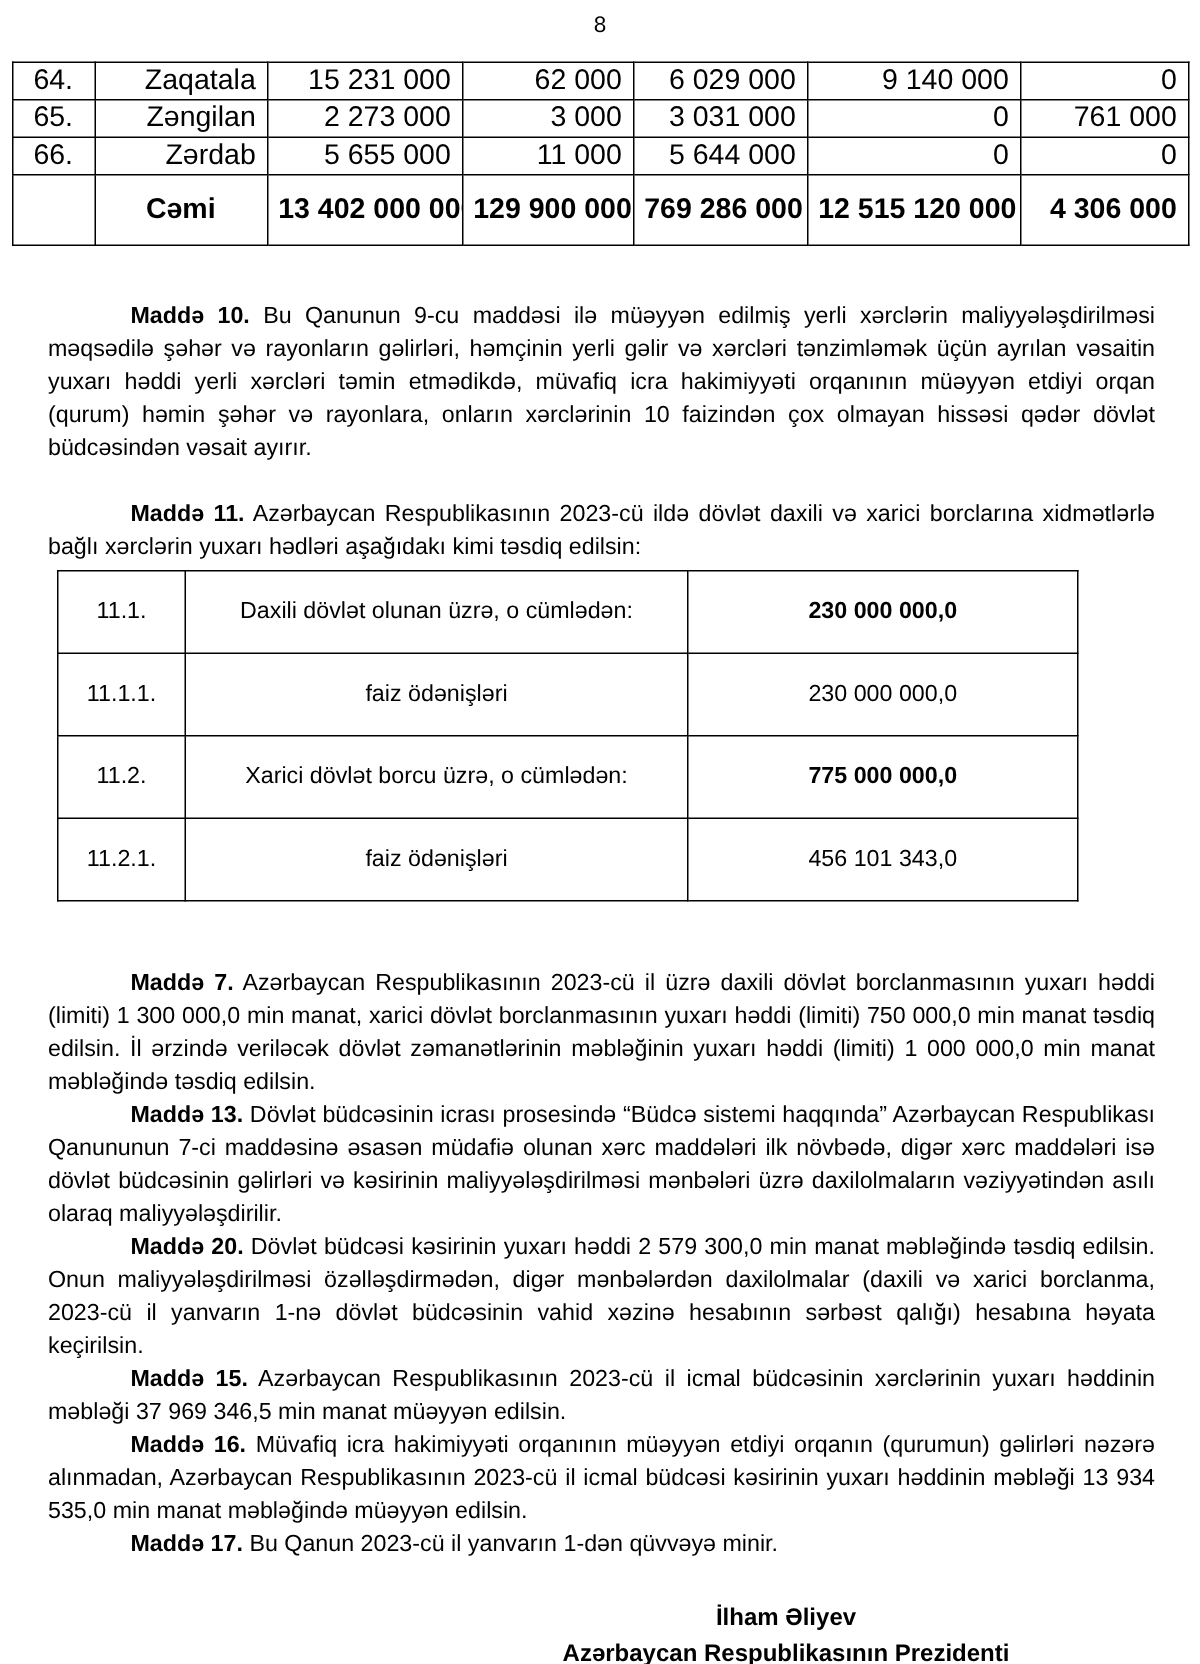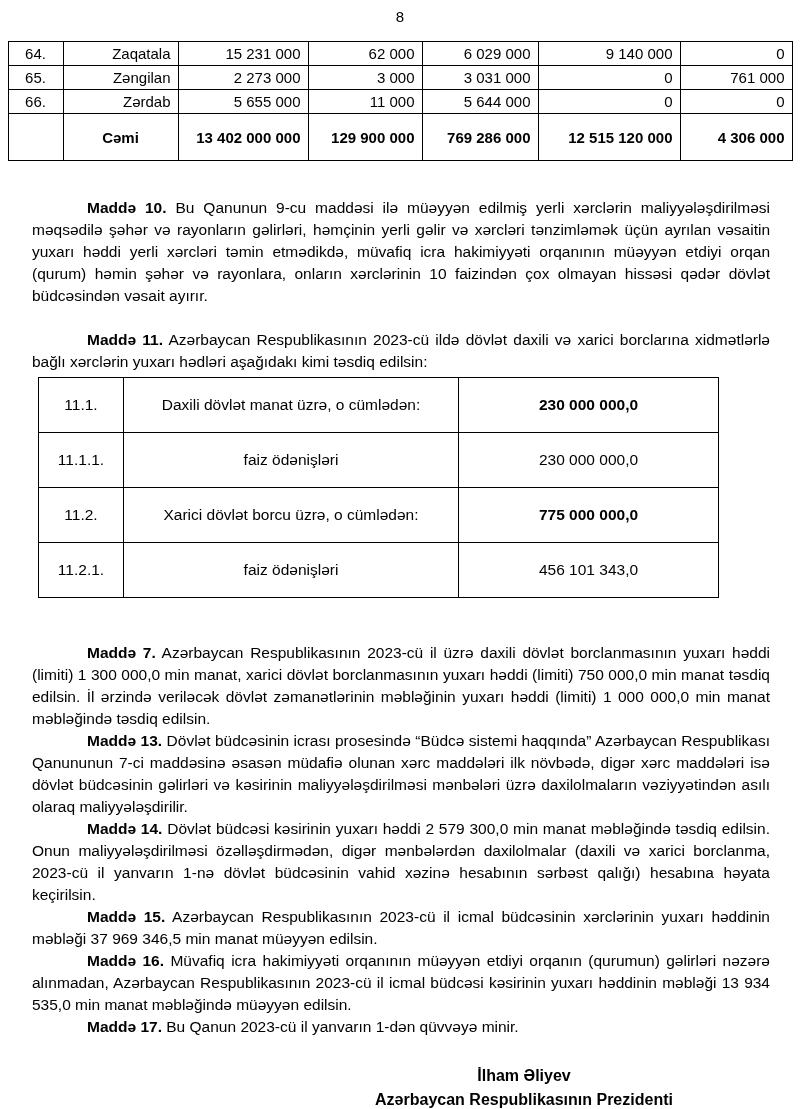--- a/index.html
+++ b/index.html
@@ -20,21 +20,21 @@
     font-size: 15px;
     margin-bottom: 13px;
   }
   table { border-collapse: collapse; }
 
   
   .top-table {
     margin: 16px auto;
     width: 784px;
     table-layout: fixed;
-    font-size: 15px;
+    font-size: 19px;
   }
   .top-table td {
     border: 1px solid #000;
     height: 24px;
     padding: 1px 7px;
     white-space: nowrap;
     overflow: hidden;
   }
   .c-num  { text-align: center; }
   .c-name { text-align: right; }
@@ -167,21 +167,21 @@
 
     <table class="debt-table">
       <colgroup>
         <col style="width:85px">
           <col style="width:335px">
           <col style="width:260px">
       </colgroup>
       <tbody>
         <tr>
           <td>11.1.</td>
-          <td>Daxili dövlət manat üzrə, o cümlədən:</td>
+          <td>Daxili dövlət olunan üzrə, o cümlədən:</td>
           <td class="bold-val">230 000 000,0</td>
         </tr>
         <tr>
           <td>11.1.1.</td>
           <td>faiz ödənişləri</td>
           <td>230 000 000,0</td>
         </tr>
         <tr>
           <td>11.2.</td>
           <td>Xarici dövlət borcu üzrə, o cümlədən:</td>
@@ -199,21 +199,21 @@
       <span class="b">Maddə 7.</span>
       <span>Azərbaycan Respublikasının 2023-cü il üzrə daxili dövlət borclanmasının yuxarı həddi (limiti) 1 300 000,0 min manat, xarici dövlət borclanmasının yuxarı həddi (limiti) 750 000,0 min manat təsdiq edilsin. İl ərzində veriləcək dövlət zəmanətlərinin məbləğinin yuxarı həddi (limiti) 1 000 000,0 min manat məbləğində təsdiq edilsin.</span>
     </p>
 
     <p class="para">
       <span class="b">Maddə 13.</span>
       <span>Dövlət büdcəsinin icrası prosesində “Büdcə sistemi haqqında” Azərbaycan Respublikası Qanununun 7-ci maddəsinə əsasən müdafiə olunan xərc maddələri ilk növbədə, digər xərc maddələri isə dövlət büdcəsinin gəlirləri və kəsirinin maliyyələşdirilməsi mənbələri üzrə daxilolmaların vəziyyətindən asılı olaraq maliyyələşdirilir.</span>
     </p>
 
     <p class="para">
-      <span class="b">Maddə 14.</span>
+      <span class="b">Maddə 20.</span>
       <span>Dövlət büdcəsi kəsirinin yuxarı həddi 2 579 300,0 min manat məbləğində təsdiq edilsin. Onun maliyyələşdirilməsi özəlləşdirmədən, digər mənbələrdən daxilolmalar (daxili və xarici borclanma, 2023-cü il yanvarın 1-nə dövlət büdcəsinin vahid xəzinə hesabının sərbəst qalığı) hesabına həyata keçirilsin.</span>
     </p>
 
     <p class="para">
       <span class="b">Maddə 15.</span>
       <span>Azərbaycan Respublikasının 2023-cü il icmal büdcəsinin xərclərinin yuxarı həddinin məbləği 37 969 346,5 min manat müəyyən edilsin.</span>
     </p>
 
     <p class="para">
       <span class="b">Maddə 16.</span>

